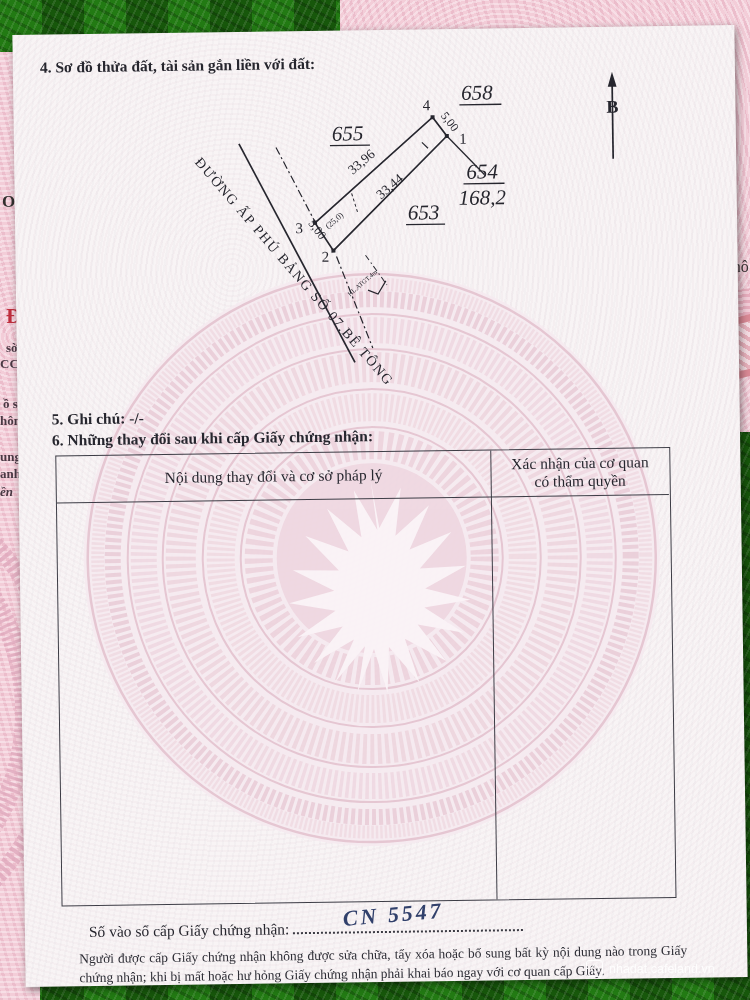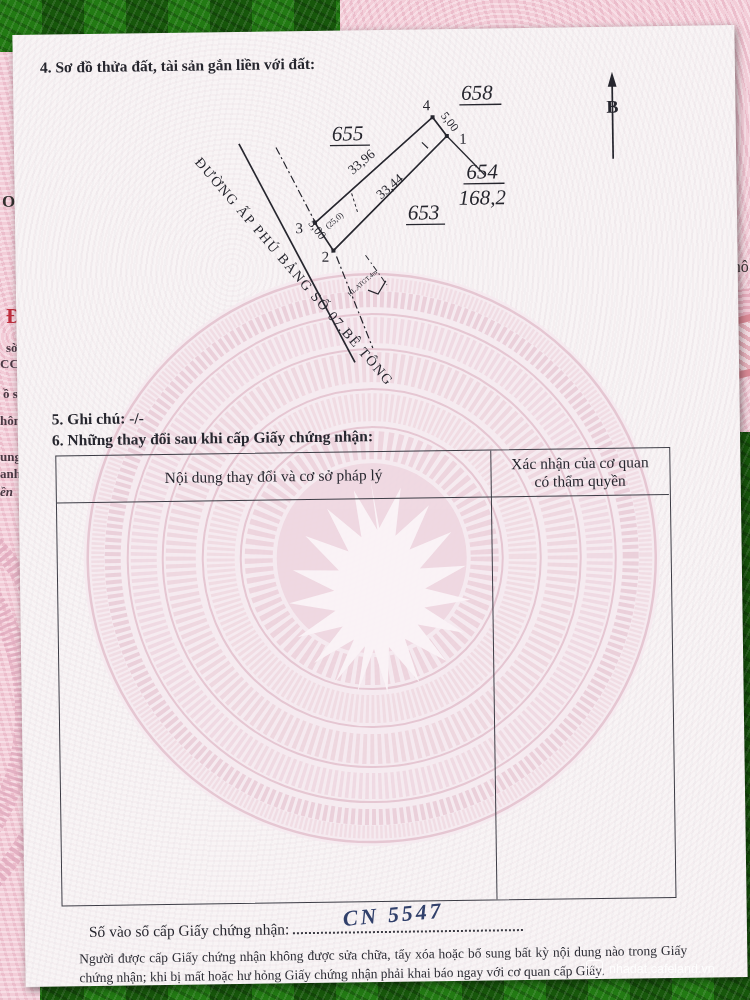--- a/index.html
+++ b/index.html
@@ -88,21 +88,21 @@
       <circle cx="-190" cy="660" r="250" stroke-width="16" stroke-dasharray="4 3"></circle>
       <circle cx="-190" cy="660" r="215" stroke-width="20" stroke-dasharray="3 3"></circle>
       <circle cx="-190" cy="660" r="180" stroke-width="12" stroke-dasharray="5 4"></circle>
       <circle cx="-190" cy="660" r="148" stroke-width="22" stroke-dasharray="3 2"></circle>
     </g>
   </svg>
   <span class="frag frag-big" style="left:2px;top:140px;">ON</span>
   <span class="frag frag-red" style="left:6px;top:252px;">Đ</span>
   <span class="frag" style="left:6px;top:288px;">sờ</span>
   <span class="frag" style="left:0px;top:304px;">CCI</span>
-  <span class="frag" style="left:3px;top:334px;">ồ s</span>
+  <span class="frag" style="left:3px;top:344px;">ồ s</span>
   <span class="frag" style="left:0px;top:361px;">hôn</span>
   <span class="frag" style="left:21px;top:379px;">tại</span>
   <span class="frag" style="left:0px;top:397px;">ung</span>
   <span class="frag" style="left:0px;top:414px;font-family:Liberation Serif, serif;">anh</span>
   <span class="frag" style="left:0px;top:432px;font-style:italic;">ền</span>
 </div>
 
 <div id="right-page" class="abs pink-page">
   <span class="thead">Thô</span>
   <div class="deco-band"></div>

